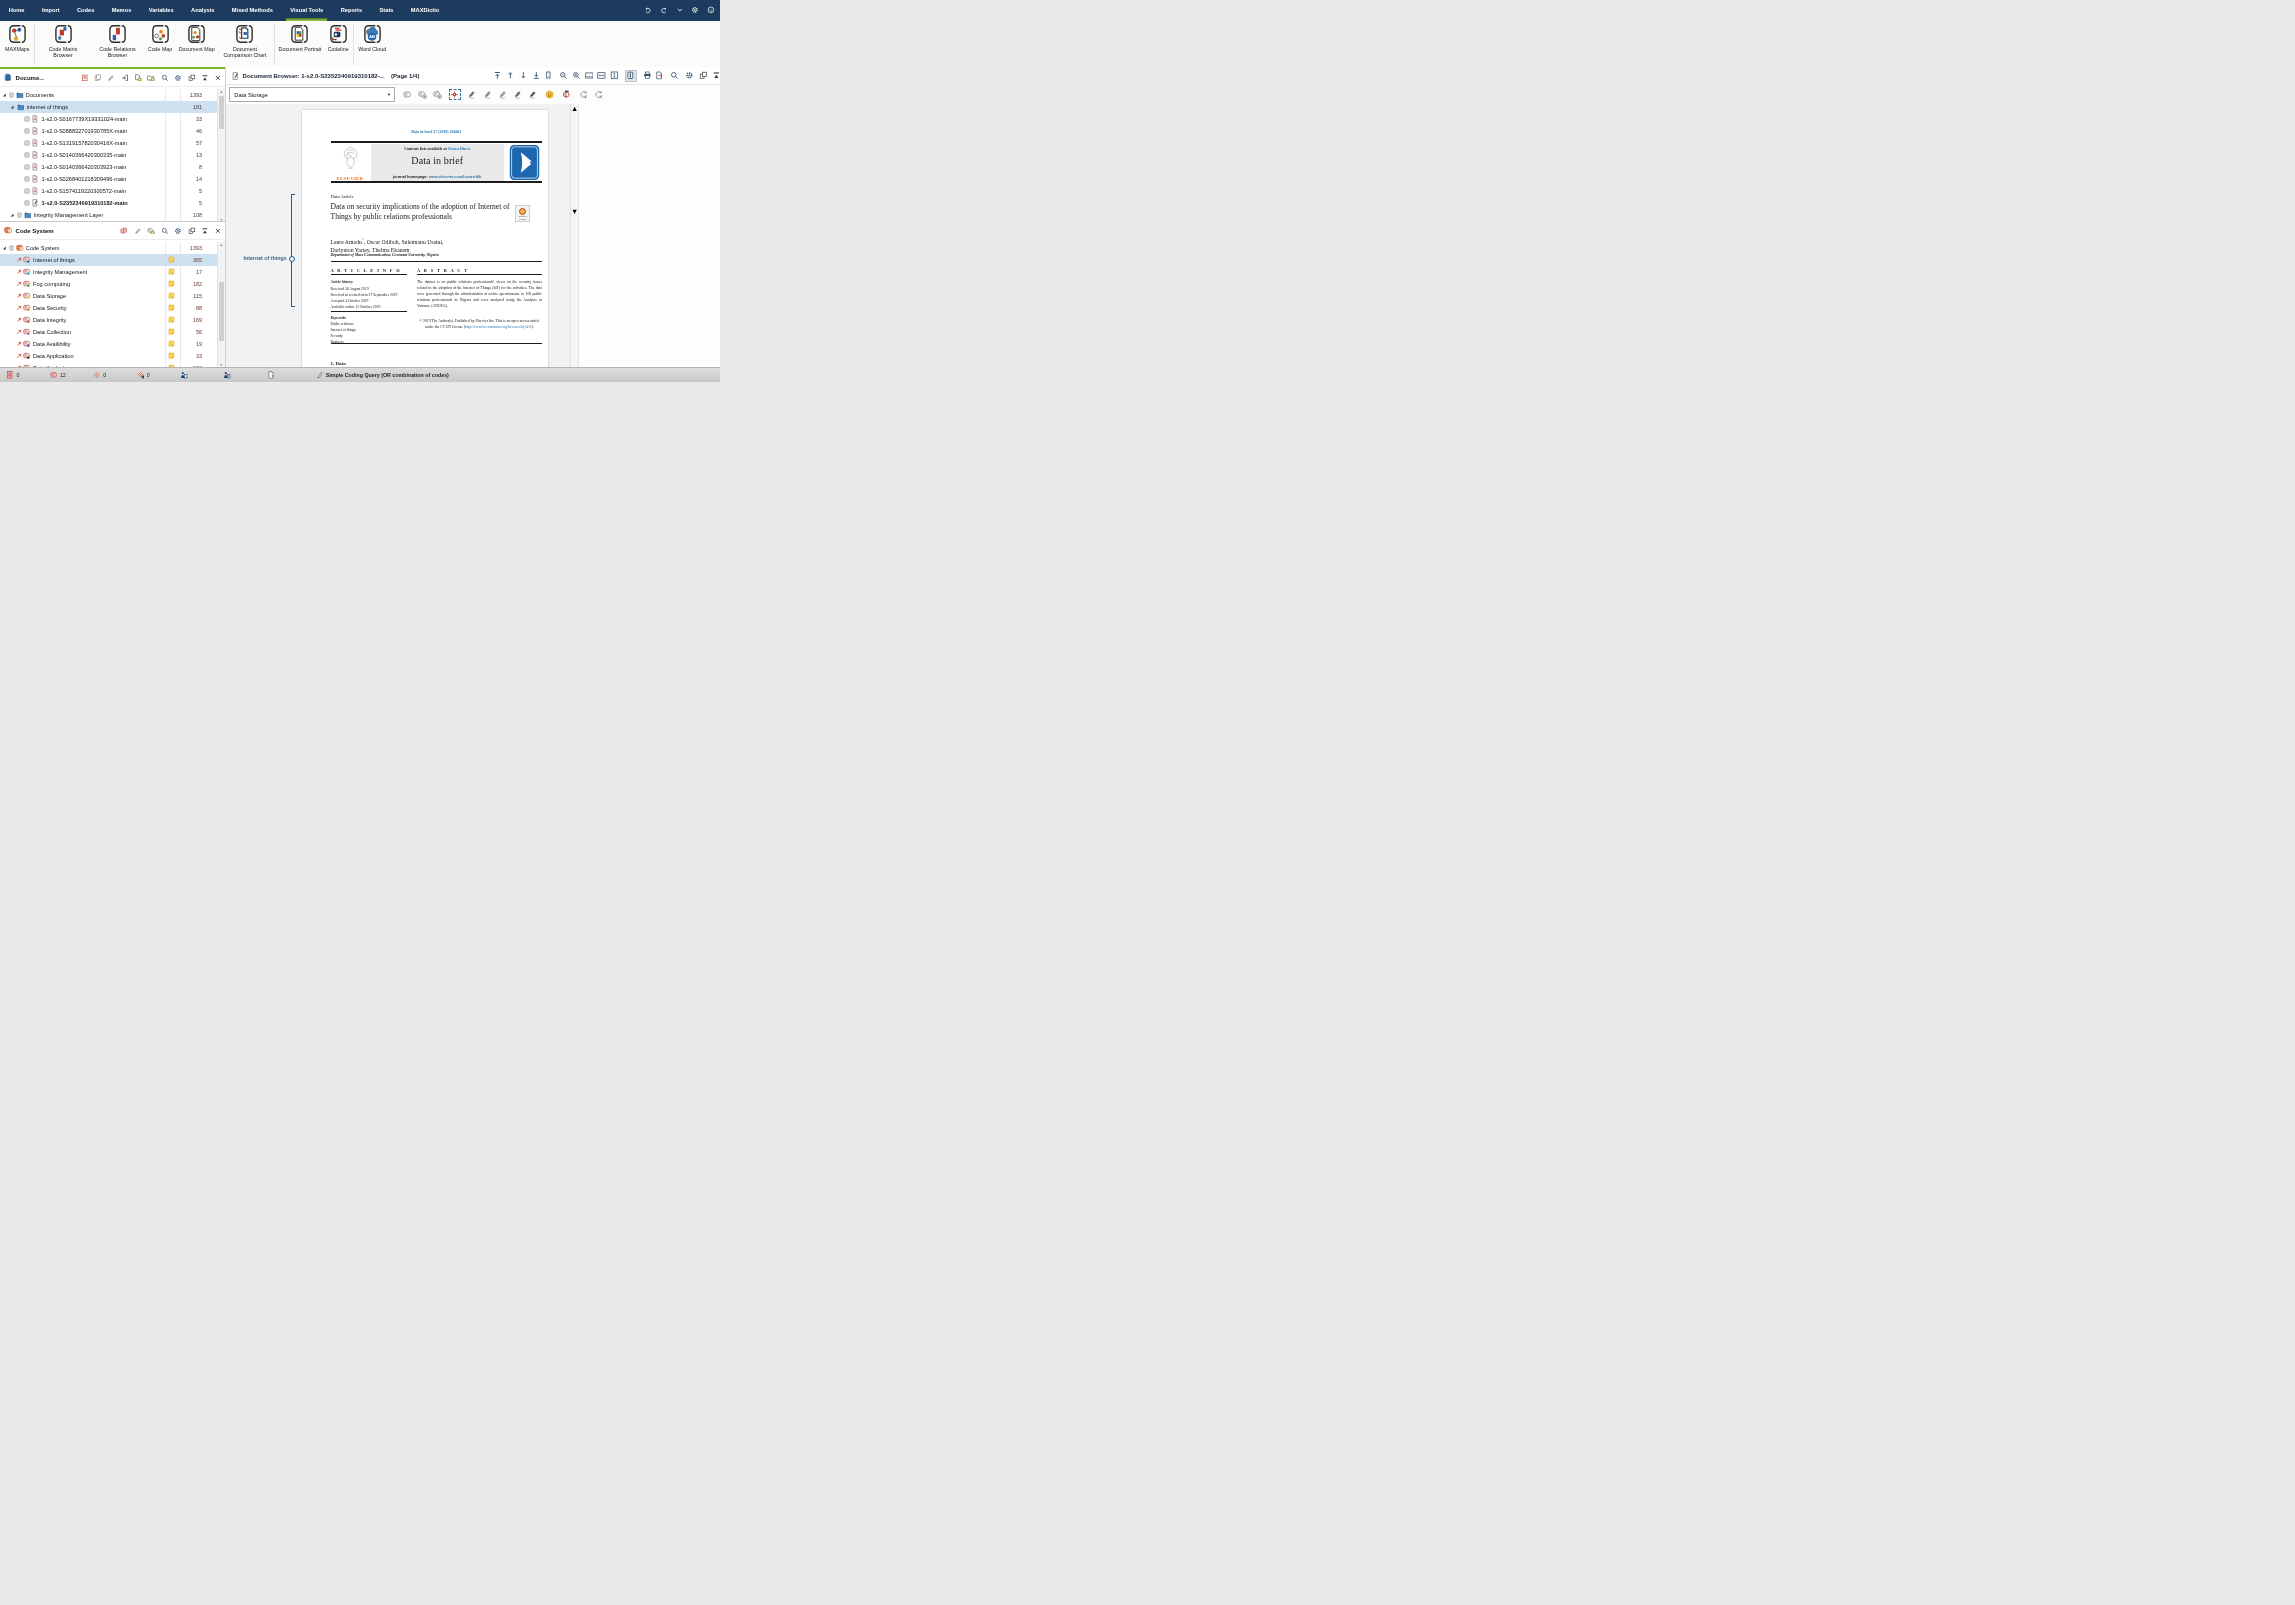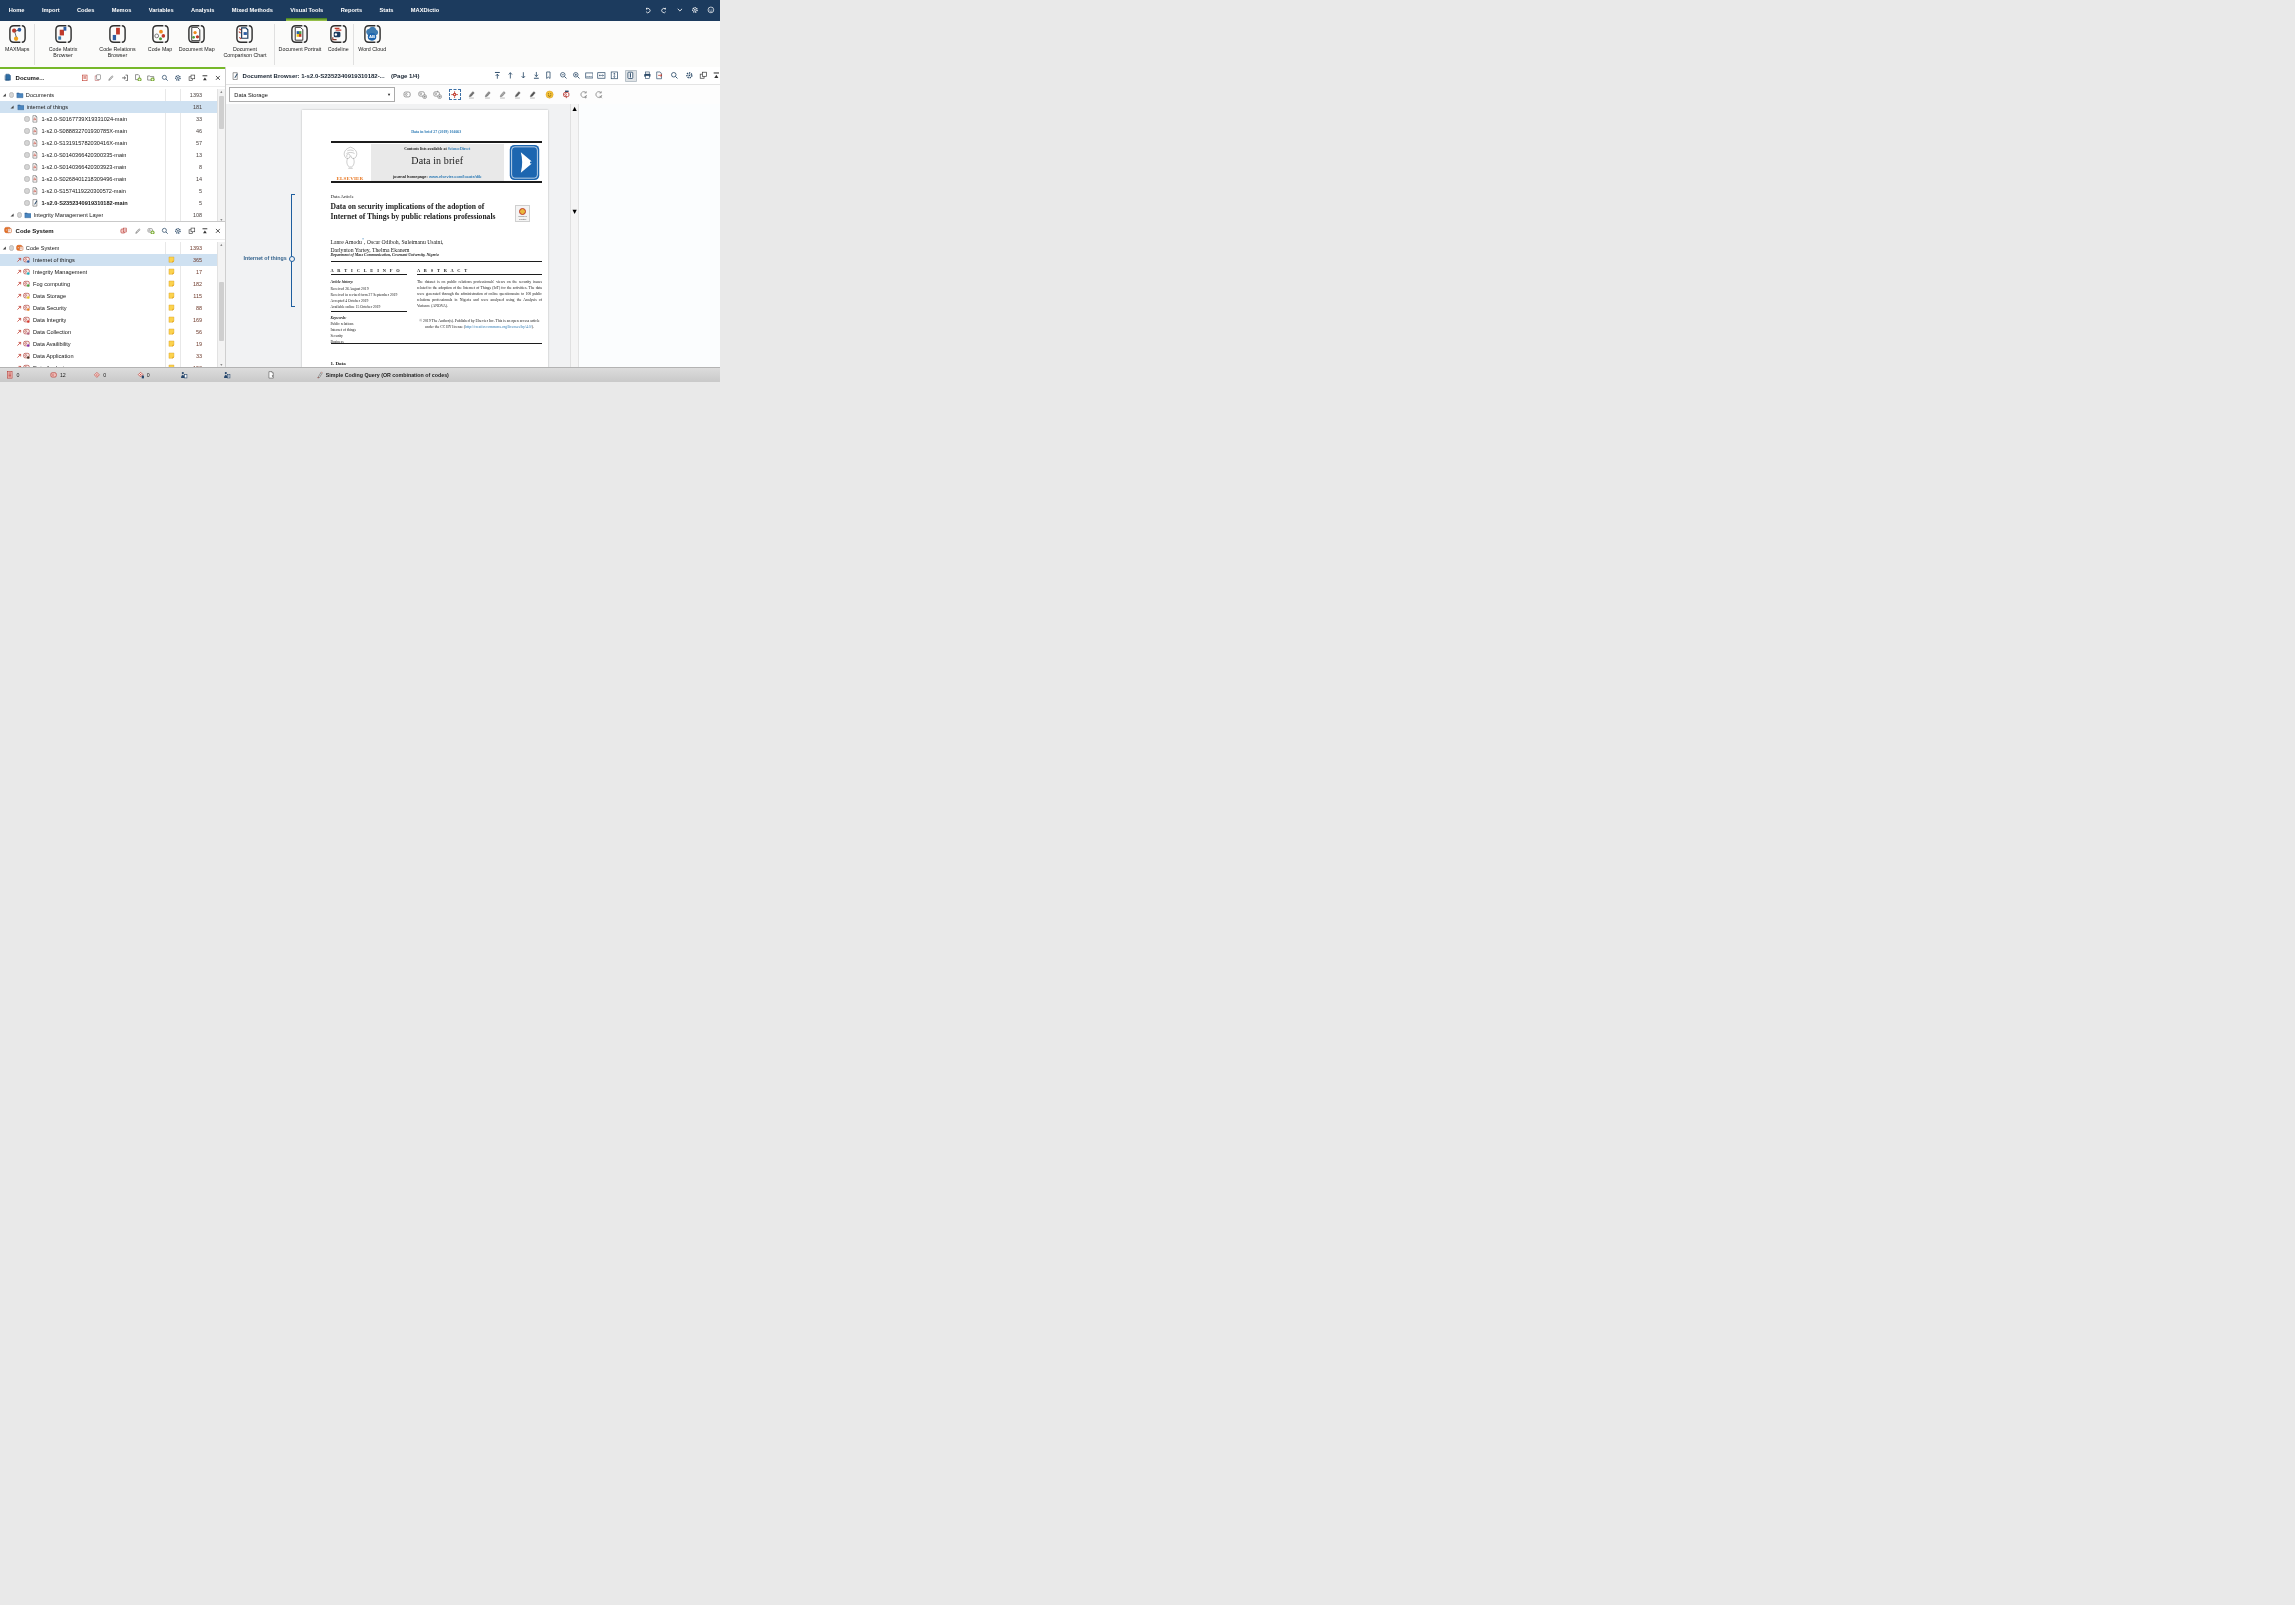--- a/index.html
+++ b/index.html
@@ -103,21 +103,21 @@
   .jh-left{position:absolute;left:0;top:0;bottom:0;width:39px;background:#fff;text-align:center;}
   .jh-elsevier{position:absolute;bottom:0;left:0;right:0;font-size:5px;font-weight:700;color:#e87722;letter-spacing:0.2px;}
   .jh-mid{position:absolute;left:40px;right:38px;top:0;bottom:0;background:#e9e9e9;text-align:center;}
   .jh-line1{margin-top:2.8px;font-size:3.9px;font-weight:700;}
   .jh-line1 .sd{color:#2e7bb5;}
   .jh-title{font-size:10px;margin-top:3.7px;letter-spacing:0.1px;}
   .jh-home{position:absolute;bottom:2.3px;left:0;right:0;font-size:3.9px;font-weight:700;font-family:"Liberation Sans",sans-serif;}
   .jh-home .lnk{color:#2e7bb5;}
   .jh-logo{position:absolute;right:0;top:0;width:35px;height:37px;}
   .pg-datart{top:84px;font-size:4.8px;}
-  .pg-title{top:92px;width:180px;font-size:7.6px;line-height:9.6px;font-weight:700;}
+  .pg-title{top:92px;width:180px;font-size:7.6px;line-height:9.6px;font-weight:400;}
   .badge{position:absolute;left:213px;top:95px;width:13.3px;height:15px;border:0.5px solid #cfcfcf;background:#f4f4f4;
          text-align:center;font-family:"Liberation Sans",sans-serif;}
   .badge .bdot{width:5px;height:5px;border-radius:50%;background:#e8b93c;border:0.9px solid #c0392b;margin:1.4px auto 0.5px;}
   .badge .btxt{font-size:2px;color:#555;line-height:2.3px;}
   .pg-authors{top:126px;font-size:5.7px;line-height:7.8px;}
   .pg-authors .ast{color:#2e7bb5;font-size:4.1px;vertical-align:super;}
   .pg-affil{top:143px;font-size:3.9px;font-style:italic;font-weight:700;}
   .sect-h{position:absolute;top:158px;font-size:4.4px;font-weight:700;letter-spacing:1.4px;}
   .sect-rule{position:absolute;top:164px;height:0.9px;background:#1c1c1c;}
   .ai{position:absolute;top:169px;font-size:3.7px;line-height:6.2px;}

